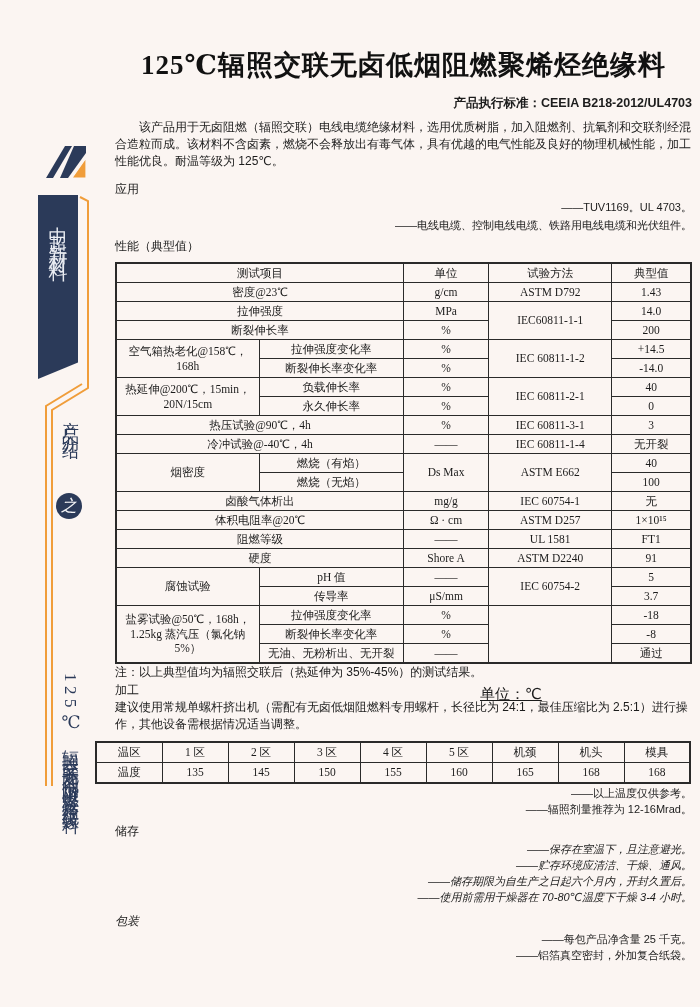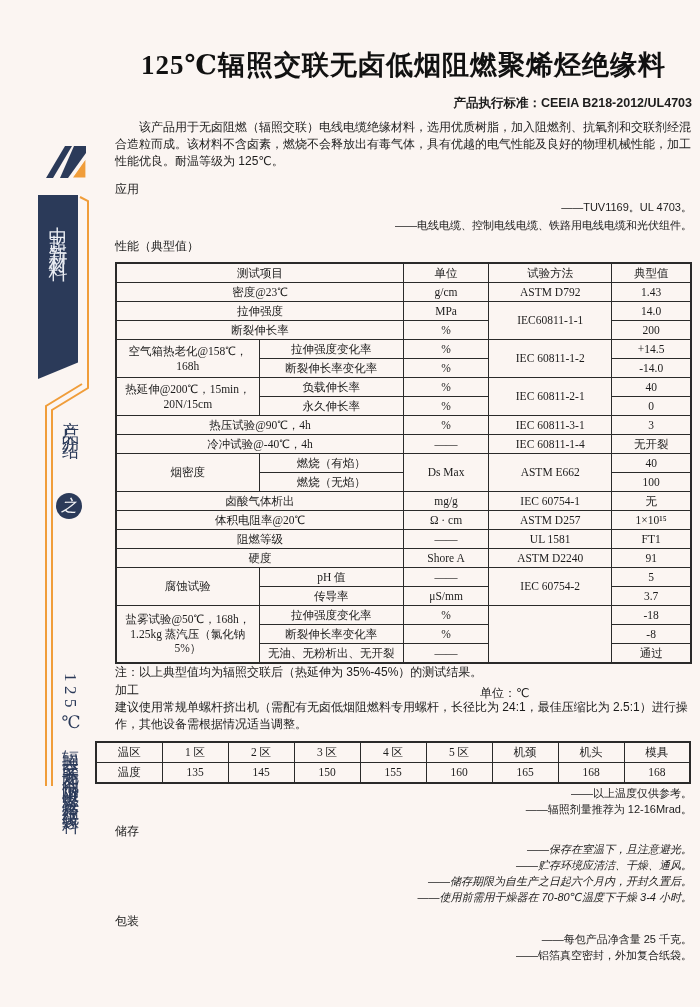--- a/index.html
+++ b/index.html
@@ -49,25 +49,25 @@
   .standard{top:95px;text-align:right;font-size:12.5px;font-weight:bold;}
   .intro{top:119px;font-size:12px;line-height:17px;text-indent:2em;}
   .sec-heading{font-size:12px;}
   .h-app{top:181px;}
   .list{font-size:11px;text-align:right;}
   .app-list{top:199px;line-height:17.5px;}
   .h-perf{top:238px;}
   .note{top:664px;font-size:12px;}
   .h-proc{top:682px;}
   .proc-desc{top:699px;font-size:12px;line-height:16.5px;}
-  .unit-label{top:685px;left:365px !important;width:120px !important;font-size:12px;}
+  .unit-label{top:685px;left:365px !important;width:120px !important;font-size:15px;text-decoration:underline;}
   .st-list{line-height:16px;}
   .h-store{top:823px;}
   .store-list{top:841px;font-style:italic;}
-  .h-pack{top:913px;}
+  .h-pack{top:913px;font-style:italic;}
   .pack-list{top:931px;}
   .tnote-list{top:785px;}
   
   table{border-collapse:collapse;table-layout:fixed;background:#fbf5f2;font-family:Liberation Serif, serif;}
   .perf-table{top:262px;border:2px solid #2a2a2a;}
   .perf-table td,.perf-table th,.temp-table td,.temp-table th{
     border:1px solid #2a2a2a;text-align:center;vertical-align:middle;
     font-size:11.5px;font-weight:normal;padding:1px 3px;height:16px;line-height:1.25;
   }
   .temp-table{top:741px;left:-20px !important;width:596px !important;border:2px solid #2a2a2a;}

